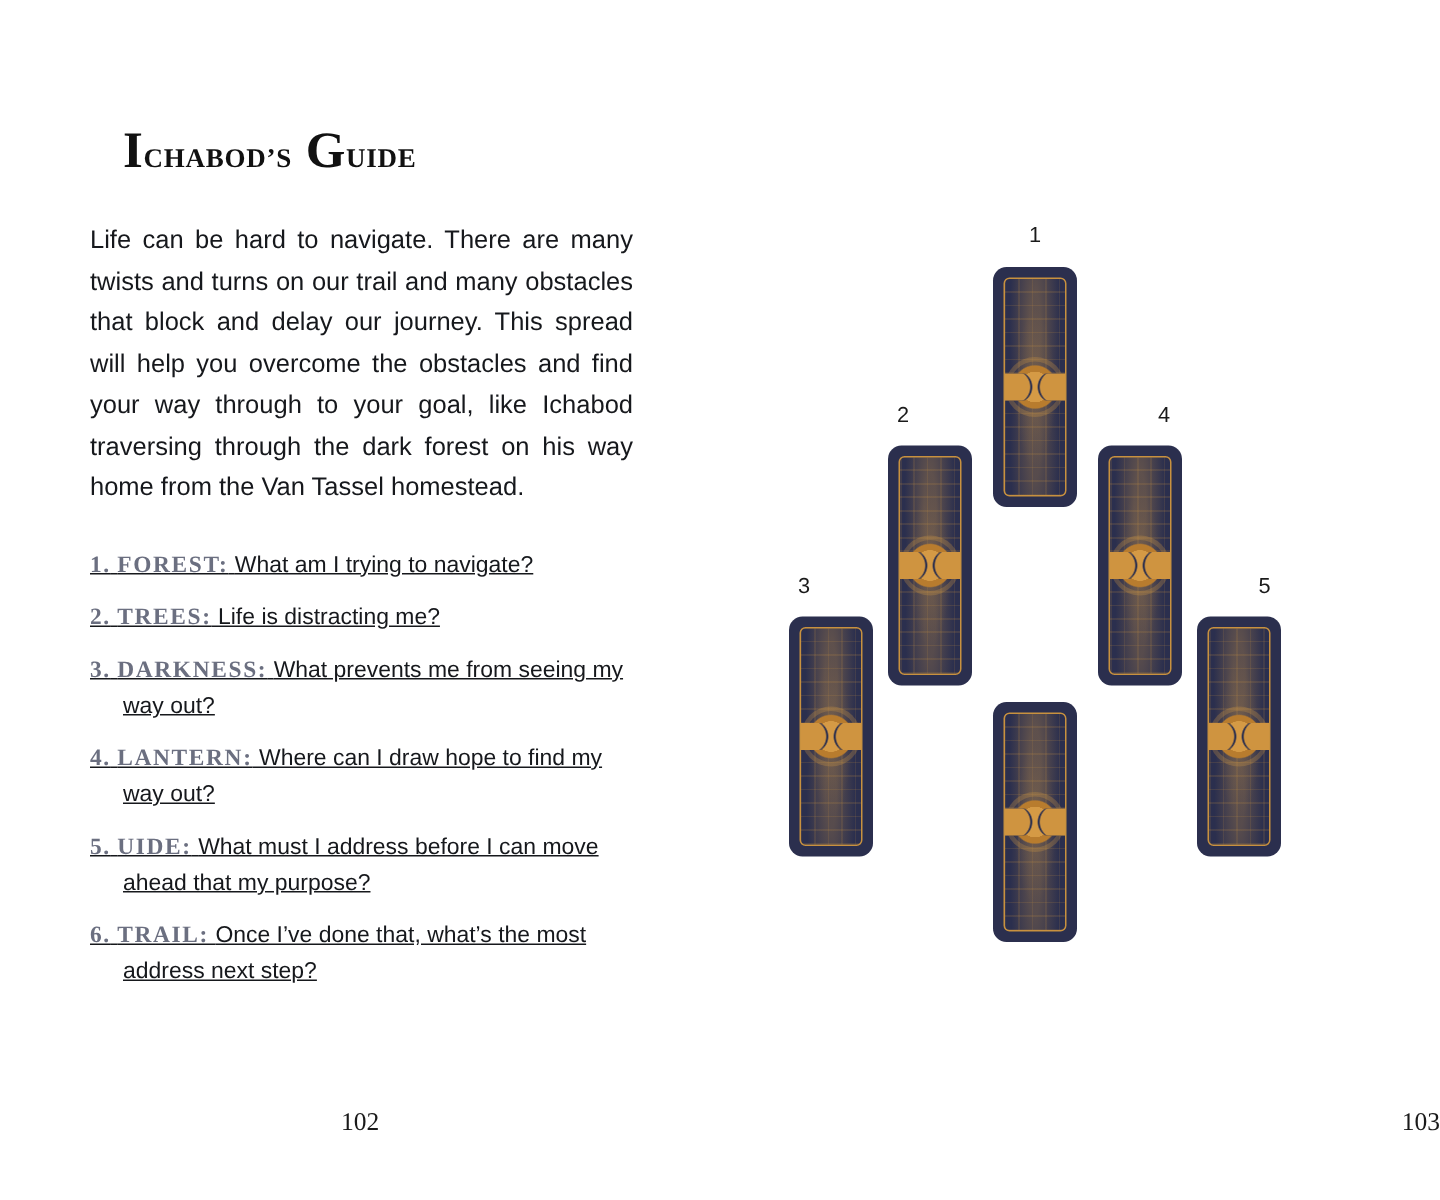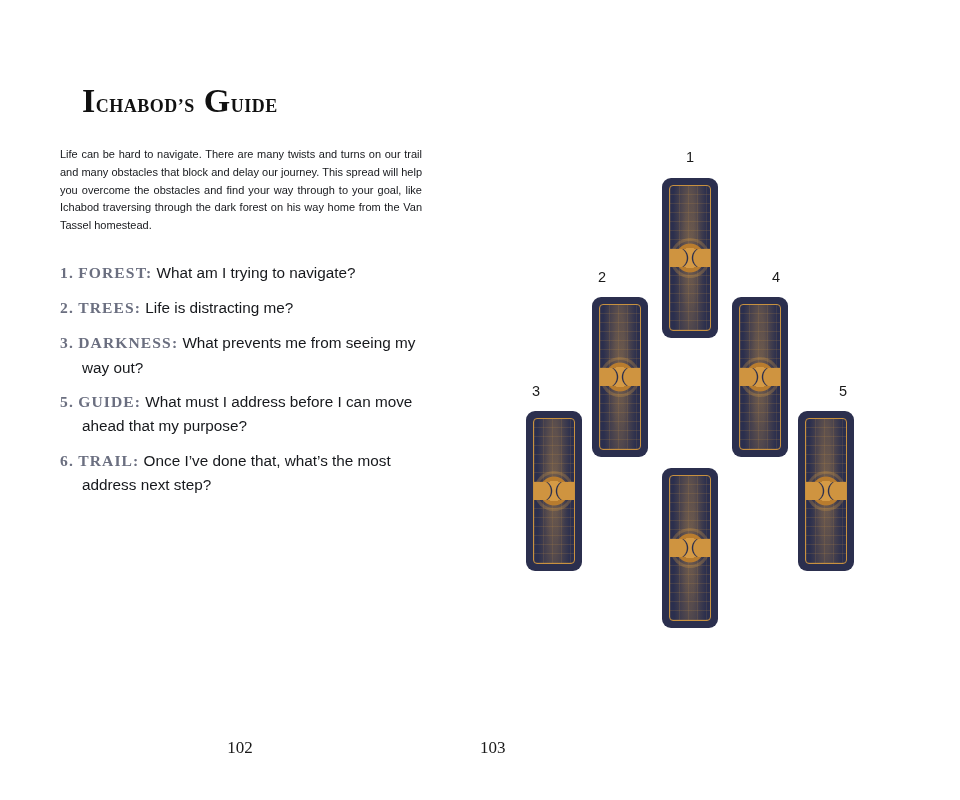--- a/index.html
+++ b/index.html
@@ -38,21 +38,21 @@
     letter-spacing: 0.5px;
     color: #111111;
     margin: 22px 0 26px 22px;
     white-space: nowrap;
   }
   .title .sc {
     font-size: 18px;
   }
 
   .intro {
-    font-size: 11px;
+    font-size: 17px;
     line-height: 1.62;
     text-align: justify;
     text-justify: inter-word;
     color: #16181c;
     margin: 0 0 26px 0;
     width: 362px;
   }
 
   .qlist {
     list-style: none;
@@ -75,31 +75,32 @@
     letter-spacing: 1.1px;
     font-size: 15.6px;
   }
   .qlist li .q {
     font-family: "Liberation Sans", sans-serif;
   }
   .qlist li .wrap {
     display: block;
     padding-left: 22px;
     text-indent: -22px;
+    text-decoration: underline;
   }
 
   .folio {
     position: absolute;
     bottom: 42px;
     font-family: "Liberation Serif", serif;
     font-size: 17px;
     color: #1a1a1a;
   }
   .folio-left { left: 0; width: 480px; text-align: center; font-family: Liberation Serif, serif; }
-  .folio-right { left: 0; width: 480px; text-align: left; }
+  .folio-right { left: 0; width: 480px; text-align: right; }
 
   
   .page-right {
     width: 480px;
     height: 800px;
     position: relative;
   }
 
   .layout {
     position: absolute;
@@ -207,22 +208,29 @@
         </li>
       <li>
           <span class="wrap">
         <span class="lbl">3.</span>
         <span class="lbl">DARKNESS:</span>
         <span class="q">What prevents me from seeing my way out?</span>
       </span>
         </li>
       <li>
           <span class="wrap">
+        <span class="lbl">4.</span>
+        <span class="lbl">LANTERN:</span>
+        <span class="q">Where can I draw hope to find my way out?</span>
+      </span>
+        </li>
+      <li>
+          <span class="wrap">
         <span class="lbl">5.</span>
-        <span class="lbl">GUIDE:</span>
+        <span class="lbl">UIDE:</span>
         <span class="q">What must I address before I can move ahead that my purpose?</span>
       </span>
         </li>
       <li>
           <span class="wrap">
         <span class="lbl">6.</span>
         <span class="lbl">TRAIL:</span>
         <span class="q">Once I’ve done that, what’s the most address next step?</span>
       </span>
         </li>

